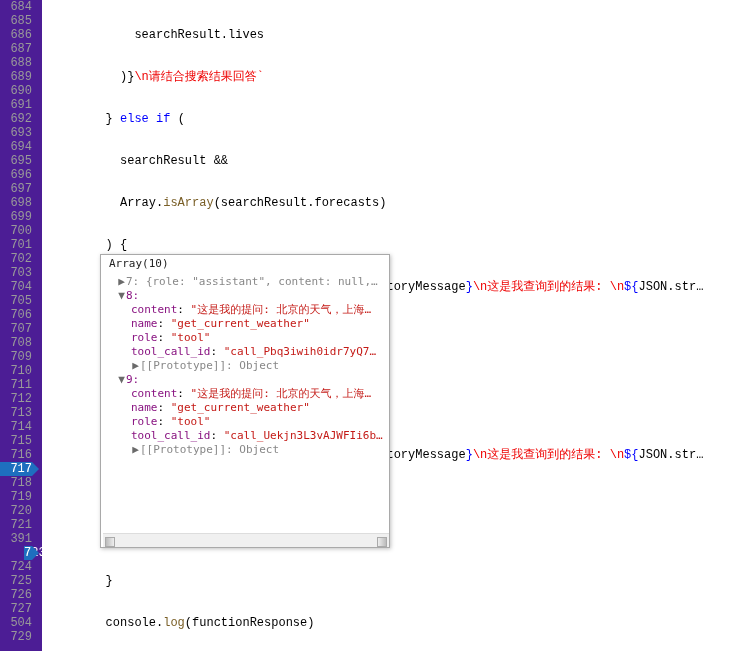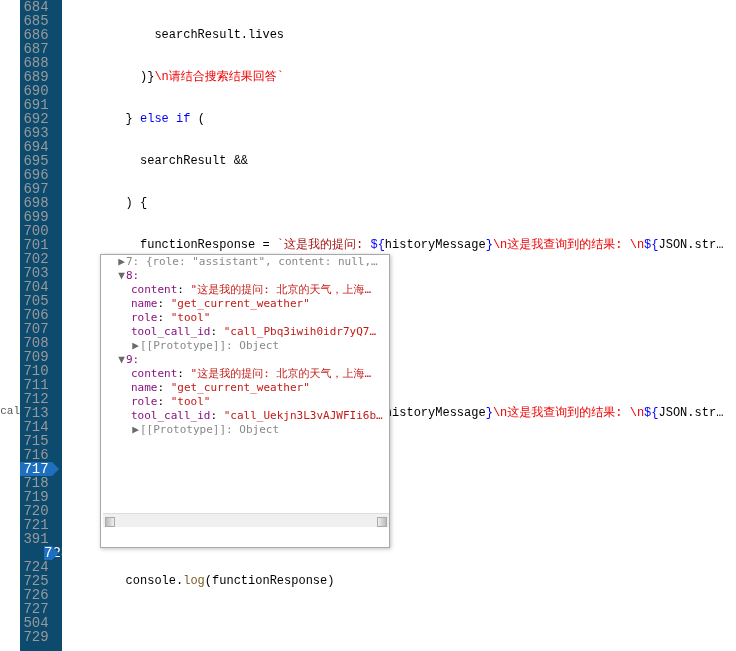--- a/index.html
+++ b/index.html
@@ -20,25 +20,25 @@
   }
   .side-label {
     width: 20px;
     color: #555;
     font-size: 11px;
     padding-top: 405px;
     text-align: right;
   }
   .gutter {
     width: 42px;
-    background: #0c4a6e;
+    background: #4c1d95;
     color: #999;
-    text-align: center;
+    text-align: right;
     padding-right: 10px;
-    font-size: 14px;
+    font-size: 12px;
     line-height: 14px;
     user-select: none;
   }
   .gutter .ln { height: 14px; }
   .gutter .ln.hl717 { background: #1e6fbf; color: #fff; position: relative; }
   .gutter .ln.hl723 { background: #1e6fbf; color: #fff; position: relative; margin-left: 24px; }
   .gutter .ln.hl717::after,
   .gutter .ln.hl723::after {
     content: ""; position: absolute; right: -7px; top: 0;
     border-top: 7px solid transparent;
@@ -112,21 +112,20 @@
   }
   
   ::-webkit-scrollbar { width: 14px; height:14px; }
   ::-webkit-scrollbar-track { background: #f0f0f0; }
   ::-webkit-scrollbar-thumb { background: #b8b8b8; border:1px solid #8f8f8f; }
 </style>
 </head>
 <body>
 
 <div class="editor">
-  <div class="side-label">cal</div>
 
   <div class="gutter">
     <div class="ln">684</div>
     <div class="ln">685</div>
     <div class="ln">686</div>
     <div class="ln">687</div>
     <div class="ln">688</div>
     <div class="ln">689</div>
     <div class="ln">690</div>
     <div class="ln">691</div>
@@ -168,20 +167,21 @@
     <div class="ln">727</div>
     <div class="ln">504</div>
     <div class="ln">729</div>
   </div>
 
   <div class="code">
     <div class="row"><span>            searchResult.lives</span></div>
     <div class="row"><span>          )}</span><span class="s-esc">\n请结合搜索结果回答`</span></div>
     <div class="row"><span>        } </span><span class="s-kw">else if</span><span> (</span></div>
     <div class="row"><span>          searchResult &amp;&amp;</span></div>
+    <div class="row"><span>          Array.</span><span class="s-fn">isArray</span><span>(searchResult.forecasts)</span></div>
     <div class="row"><span>        ) {</span></div>
     <div class="row"><span>          functionResponse = </span><span class="s-str">`这是我的提问: </span><span class="s-tmpl">${</span><span>historyMessage</span><span class="s-tmpl">}</span><span class="s-esc">\n这是我查询到的结果: \n</span><span class="s-tmpl">${</span><span>JSON.str…</span></div>
     <div class="row"><span>            searchResult.forecasts</span></div>
     <div class="row"><span>          )}</span><span class="s-esc">\n请结合搜索结果回答`</span></div>
     <div class="row"><span>        } </span><span class="s-kw">else</span><span> {</span></div>
     <div class="row"><span>          functionResponse = </span><span class="s-str">`这是我的提问: </span><span class="s-tmpl">${</span><span>historyMessage</span><span class="s-tmpl">}</span><span class="s-esc">\n这是我查询到的结果: \n</span><span class="s-tmpl">${</span><span>JSON.str…</span></div>
     <div class="row"><span>            searchResult</span></div>
     <div class="row"><span>          )}</span><span class="s-esc">\n请结合搜索结果回答`</span></div>
     <div class="row"><span>        }</span></div>
     <div class="row"><span>        console.</span><span class="s-fn">log</span><span>(functionResponse)</span></div>
@@ -213,20 +213,21 @@
     
     
     
     
     
     
   </div>
 </div>
 
 <div class="popover">
+  <div class="pop-title">Array(10)</div>
   <div class="pop-body">
     <div class="pop-scroll">
       <div class="prow ind1"><span class="tri">▶</span><span class="k-dim">7: </span><span class="k-dim">{role: "assistant", content: null,…</span></div>
       <div class="prow ind1"><span class="tri">▼</span><span class="k-prop">8:</span></div>
       <div class="prow ind2"><span class="k-prop">content</span>: <span class="k-str">"这是我的提问: 北京的天气，上海…</span></div>
       <div class="prow ind2"><span class="k-prop">name</span>: <span class="k-str">"get_current_weather"</span></div>
       <div class="prow ind2"><span class="k-prop">role</span>: <span class="k-str">"tool"</span></div>
       <div class="prow ind2"><span class="k-prop">tool_call_id</span>: <span class="k-str">"call_Pbq3iwih0idr7yQ7…</span></div>
       <div class="prow ind2"><span class="tri">▶</span><span class="k-dim">[[Prototype]]: Object</span></div>
       <div class="prow ind1"><span class="tri">▼</span><span class="k-prop">9:</span></div>

